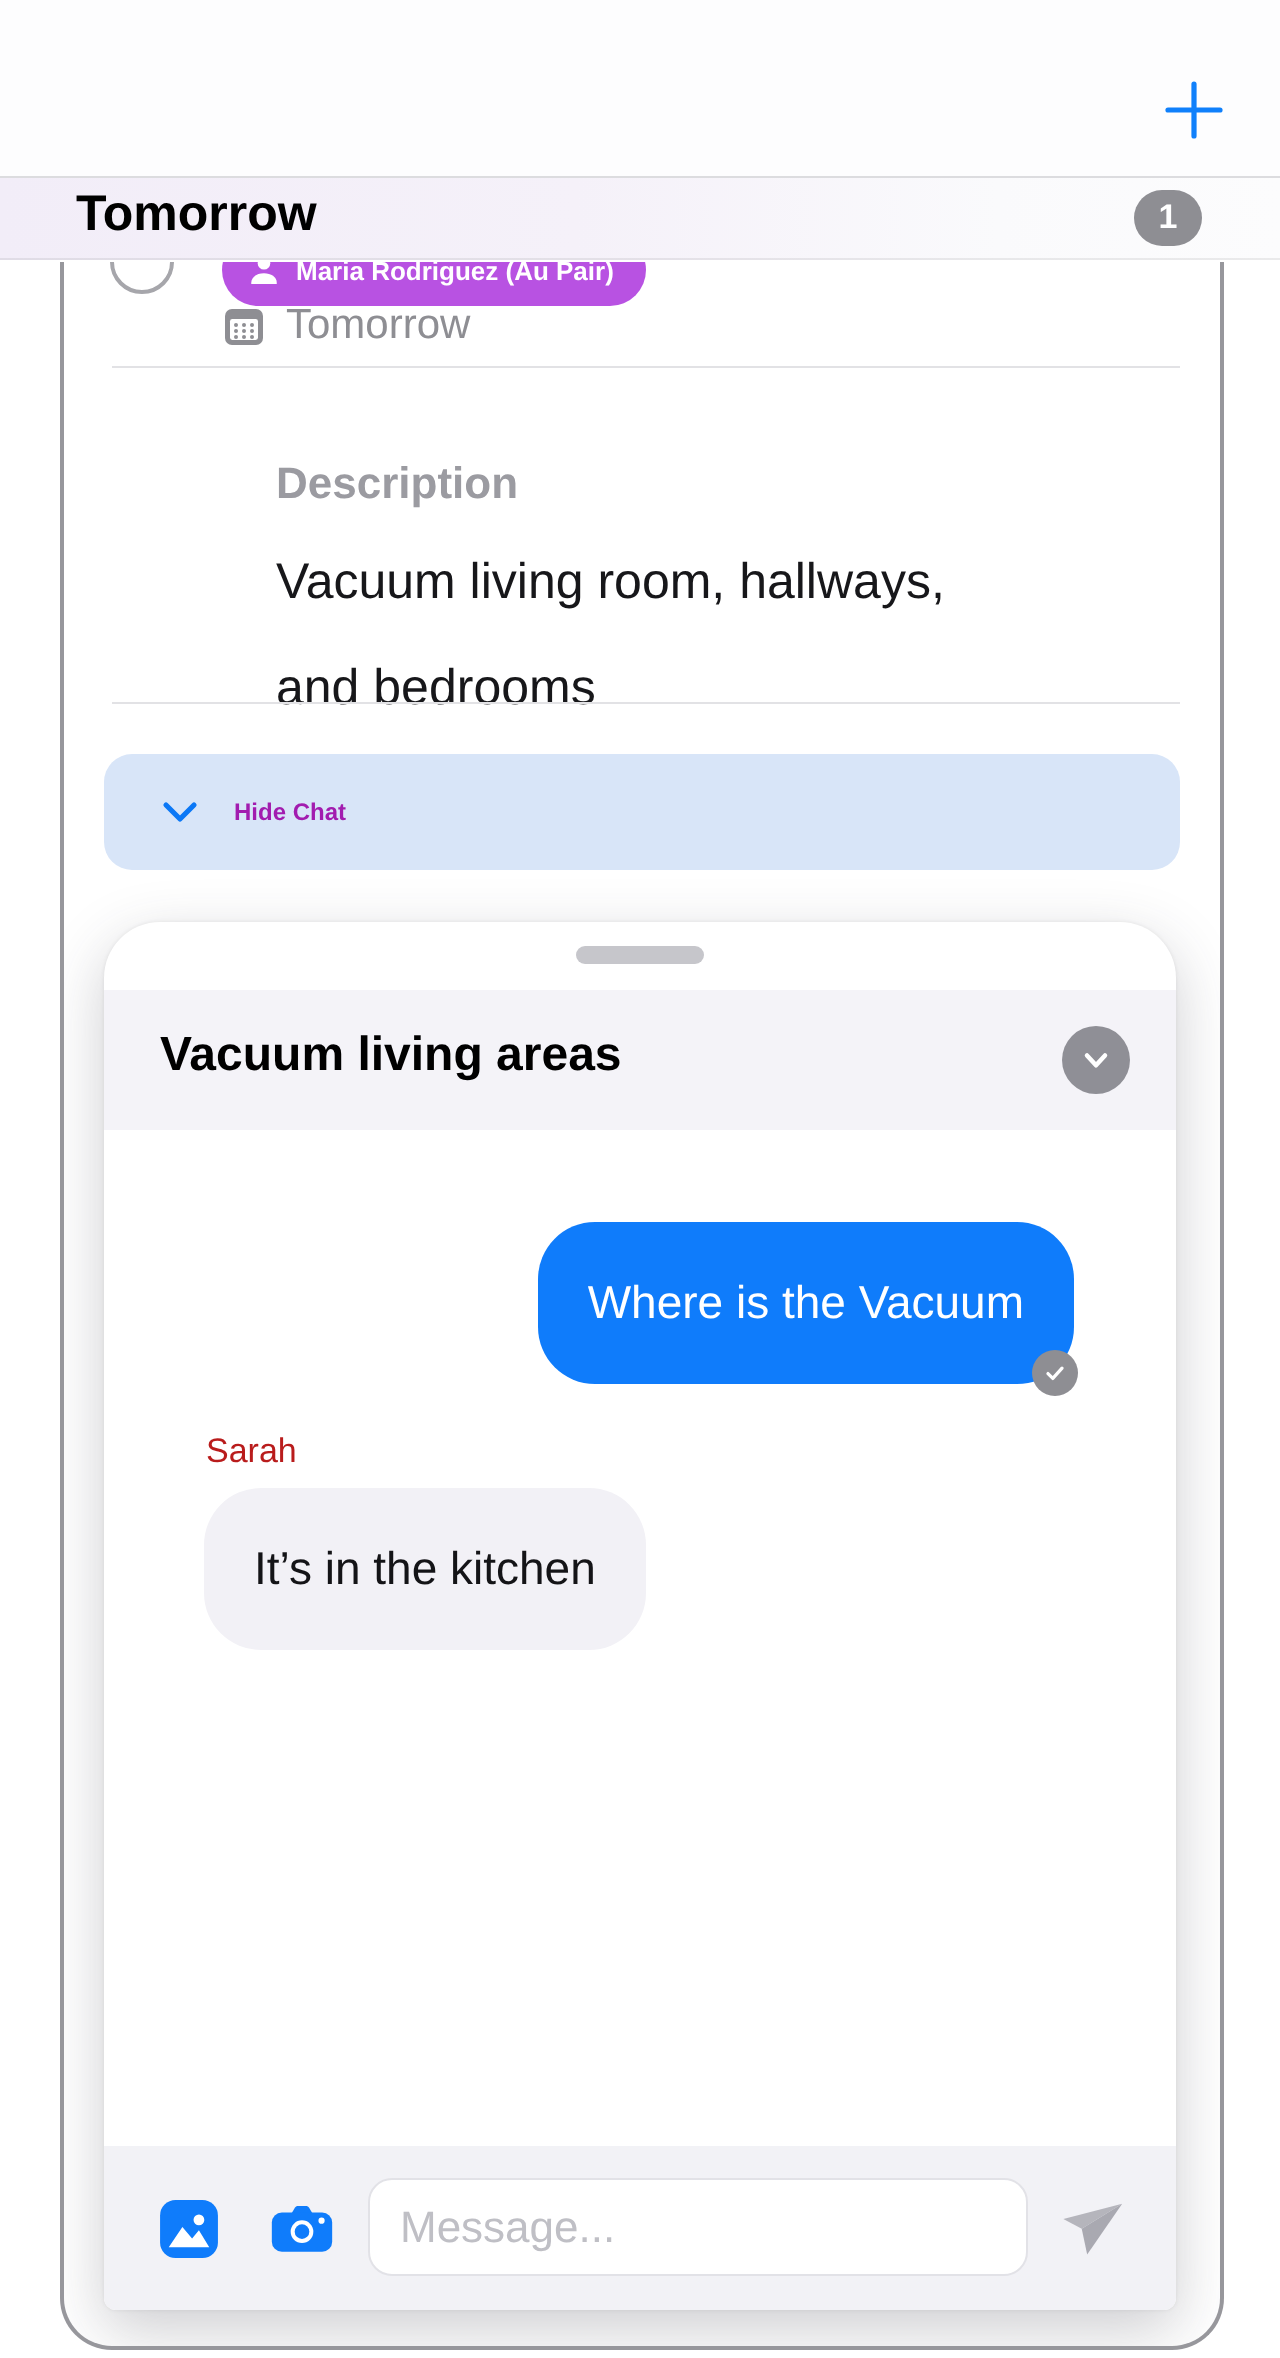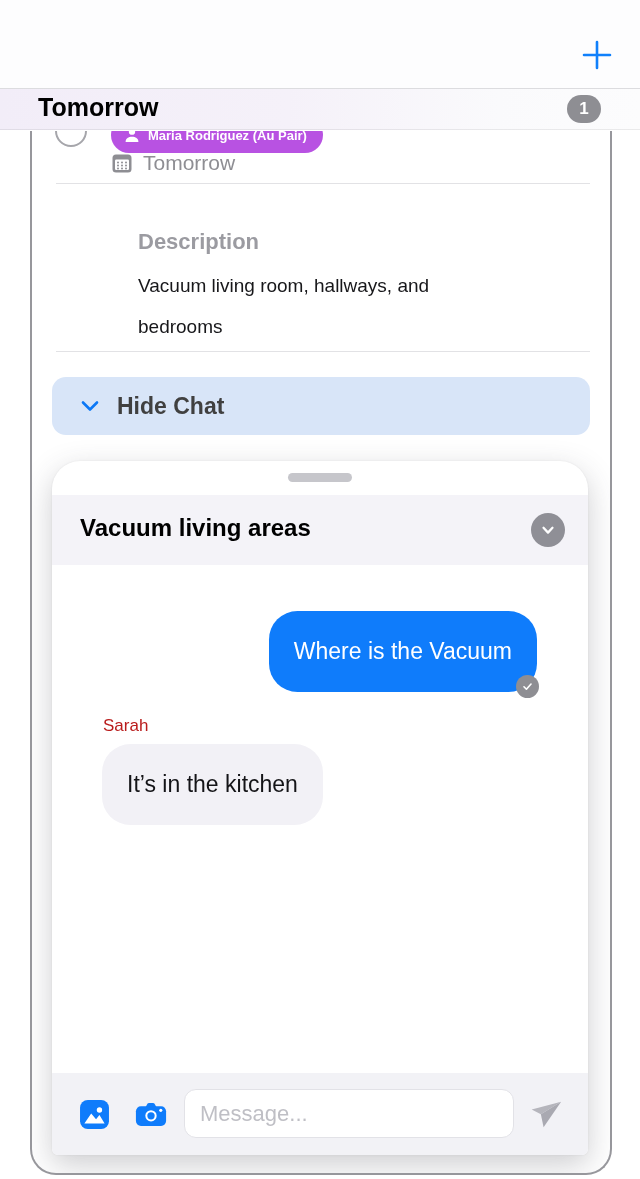--- a/index.html
+++ b/index.html
@@ -62,28 +62,28 @@
     position:absolute;left:78px;top:20px;display:flex;align-items:center;gap:9px;
     color:#8e8e93;font-size:21px;
   }
   .divider{position:absolute;left:24px;right:20px;height:1px;background:#e2e2e5;}
   .d1{top:52px;}
   .d2{top:220px;}
   .desc-label{
     position:absolute;left:106px;top:98px;font-size:22px;font-weight:700;color:#9b9ba1;
   }
   .desc-text{
-    position:absolute;left:106px;top:134px;width:340px;font-size:19px;line-height:41px;color:#17171a;
+    position:absolute;left:106px;top:134px;width:340px;font-size:25px;line-height:53px;color:#17171a;
   }
   .hide-chat{
     position:absolute;left:20px;top:246px;width:538px;height:58px;border:none;
     background:#d8e5f8;border-radius:14px;display:flex;align-items:center;gap:15px;
     padding:0 0 0 26px;cursor:pointer;
   }
-  .hide-chat span{font-size:23px;font-weight:600;color:#404040;}
+  .hide-chat span{font-size:12px;font-weight:600;color:#a21caf;}
 
   
   .sheet{
     position:absolute;left:20px;top:330px;width:536px;height:694px;background:#fff;
     border-radius:28px 28px 6px 6px;
     box-shadow:0 10px 30px rgba(60,60,70,0.25),0 0 2px rgba(0,0,0,0.08);
   }
   .handle{
     position:absolute;left:50%;transform:translateX(-50%);top:12px;
     width:64px;height:9px;border-radius:4.5px;background:#c6c6cb;cursor:grab;

